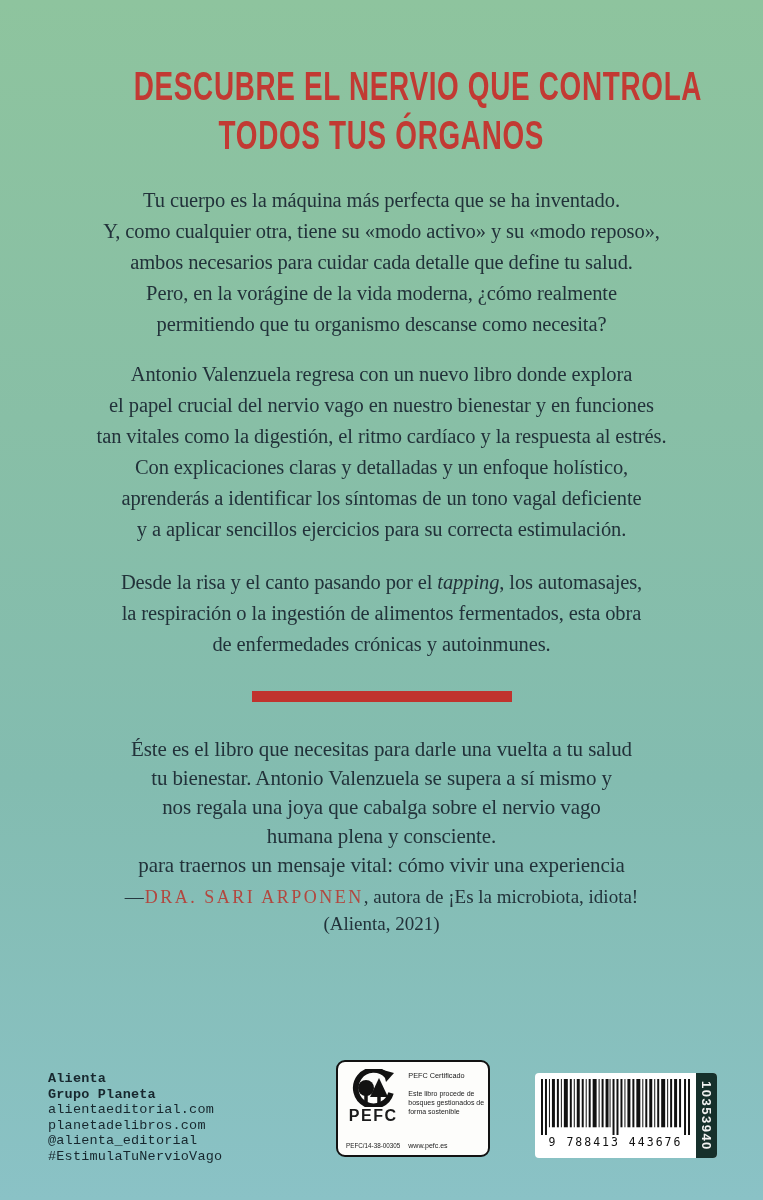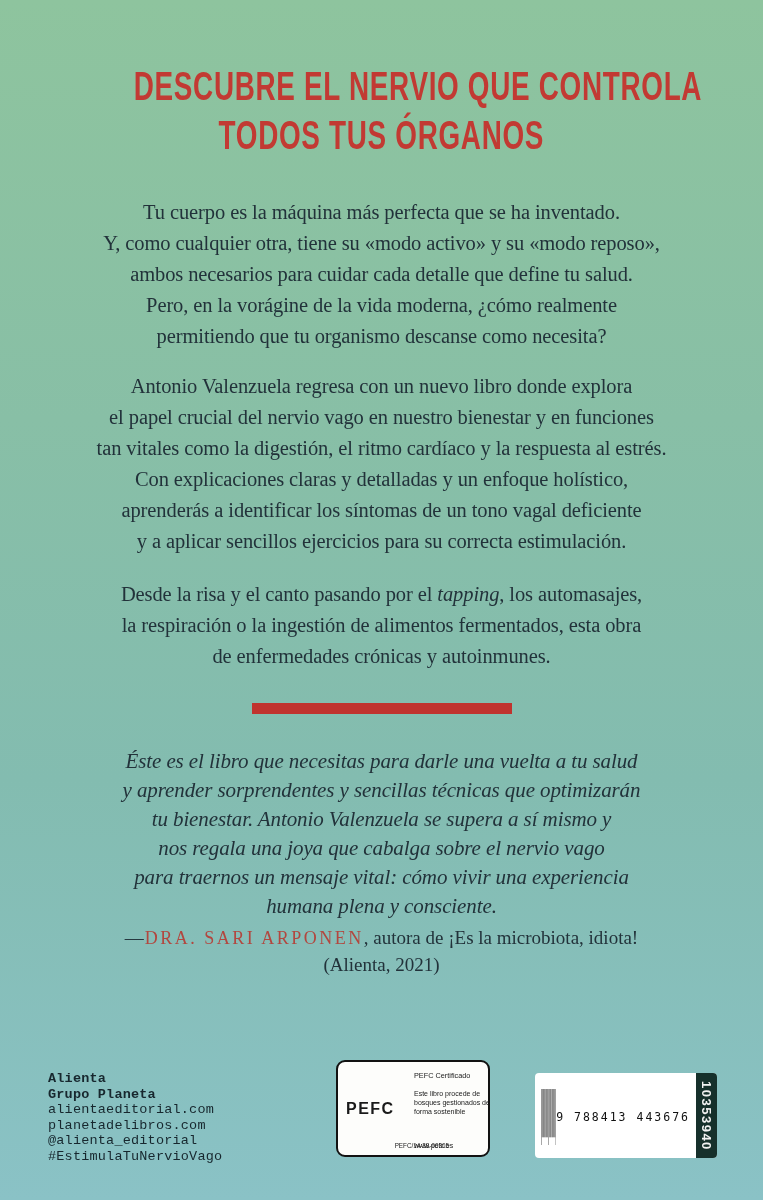--- a/index.html
+++ b/index.html
@@ -20,33 +20,33 @@
     font-family:"Liberation Sans",sans-serif;
     font-weight:700;
     font-size:41px;
     letter-spacing:1px;
     color:#c23a33;
     transform:scaleX(0.68);
     transform-origin:50% 50%;
   }
   
   .para{margin:0;text-align:center;}
-  .p1{margin-top:36px;}
+  .p1{margin-top:24px;}
   .p2{margin-top:19px;}
   .p3{margin-top:22px;}
   .ln{display:block;font-size:20.5px;line-height:31px;white-space:nowrap;letter-spacing:-0.1px;}
   .it{font-style:italic;}
   
   .divider{
     margin:31px auto 0 auto;
     width:260px;height:11px;
     background:#c0332e;
   }
   
-  .quote{margin-top:33px;text-align:center;font-style:italic;}
+  .quote{margin-top:33px;text-align:center;}
   .quote .ln{font-size:21px;line-height:29px;}
   .attribution{margin-top:3px;text-align:center;font-size:19px;line-height:28px;white-space:nowrap;}
   .attr-dash{color:#22323a;letter-spacing:1px;}
   .attr-name{color:#b2473f;letter-spacing:2.5px;font-size:18px;}
   .attr-book{}
   .attribution2{text-align:center;font-size:19px;line-height:26px;}
   
   .publisher{
     position:absolute;left:48px;top:1071px;
     font-family:Liberation Mono, monospace;
@@ -59,38 +59,38 @@
     width:154px;height:97px;
     background:#fdfdfb;
     border:2.5px solid #121212;
     border-radius:9px;
     box-sizing:border-box;
     display:flex;
     padding:7px 8px 6px 8px;
     font-family:"Liberation Sans",sans-serif;
     color:#1a1a1a;
   }
-  .pefc-left{width:60px;display:flex;align-items:center;}
+  .pefc-left{width:60px;display:flex;flex-direction:column;align-items:center;}
   .pefc-left svg{width:50px;height:38px;}
   .pefc-word{font-weight:700;font-size:16px;letter-spacing:1.5px;line-height:18px;}
   .pefc-code{margin-top:auto;font-size:6.3px;white-space:nowrap;}
   .pefc-right{flex:1;display:flex;flex-direction:column;padding-left:8px;padding-top:2px;}
   .pefc-cert{font-size:7.3px;}
   .pefc-desc{font-size:7px;line-height:9px;margin-top:9px;width:78px;}
   .pefc-url{font-size:7px;margin-top:auto;}
   .barcode-box{
     position:absolute;left:535px;top:1073px;
     width:182px;height:85px;
     background:#fff;
     border-radius:4px;
     box-sizing:border-box;
     display:flex;
     overflow:hidden;
   }
-  .barcode-main{flex:1;display:flex;align-items:center;padding:6px 6px 3px 6px;}
+  .barcode-main{flex:1;display:flex;flex-direction:column;align-items:center;padding:6px 6px 3px 6px;}
   .barcode-main svg{width:100%;height:56px;display:block;}
   .isbn{
     font-family:"DejaVu Sans Mono",monospace;
     font-size:11.5px;line-height:14px;
     letter-spacing:2px;
     color:#111;
     white-space:nowrap;
   }
   .barcode-strip{
     width:21px;
@@ -135,25 +135,24 @@
   <div class="para p3">
     <span class="ln"><span>Desde la risa y el canto pasando por el </span><span class="it">tapping</span><span>, los automasajes,</span></span>
     <span class="ln">la respiración o la ingestión de alimentos fermentados, esta obra</span>
     <span class="ln">de enfermedades crónicas y autoinmunes.</span>
   </div>
 
   <div class="divider"></div>
 
   <div class="quote">
     <span class="ln">Éste es el libro que necesitas para darle una vuelta a tu salud</span>
-    <span class="ln">y aprender sorprendentes y sencillas técnicas que optimizarán</span>
     <span class="ln">tu bienestar. Antonio Valenzuela se supera a sí mismo y</span>
     <span class="ln">nos regala una joya que cabalga sobre el nervio vago</span>
+    <span class="ln">humana plena y consciente.</span>
     <span class="ln">para traernos un mensaje vital: cómo vivir una experiencia</span>
-    <span class="ln">humana plena y consciente.</span>
   </div>
 
   <div class="attribution">
     <span class="attr-dash">—</span><span class="attr-name">DRA. SARI ARPONEN</span><span>, autora de </span><span class="attr-book">¡Es la microbiota, idiota!</span>
   </div>
   <div class="attribution2">(Alienta, 2021)</div>
 
   <div class="publisher">
     <div class="b">Alienta</div>
     <div class="b">Grupo Planeta</div>

